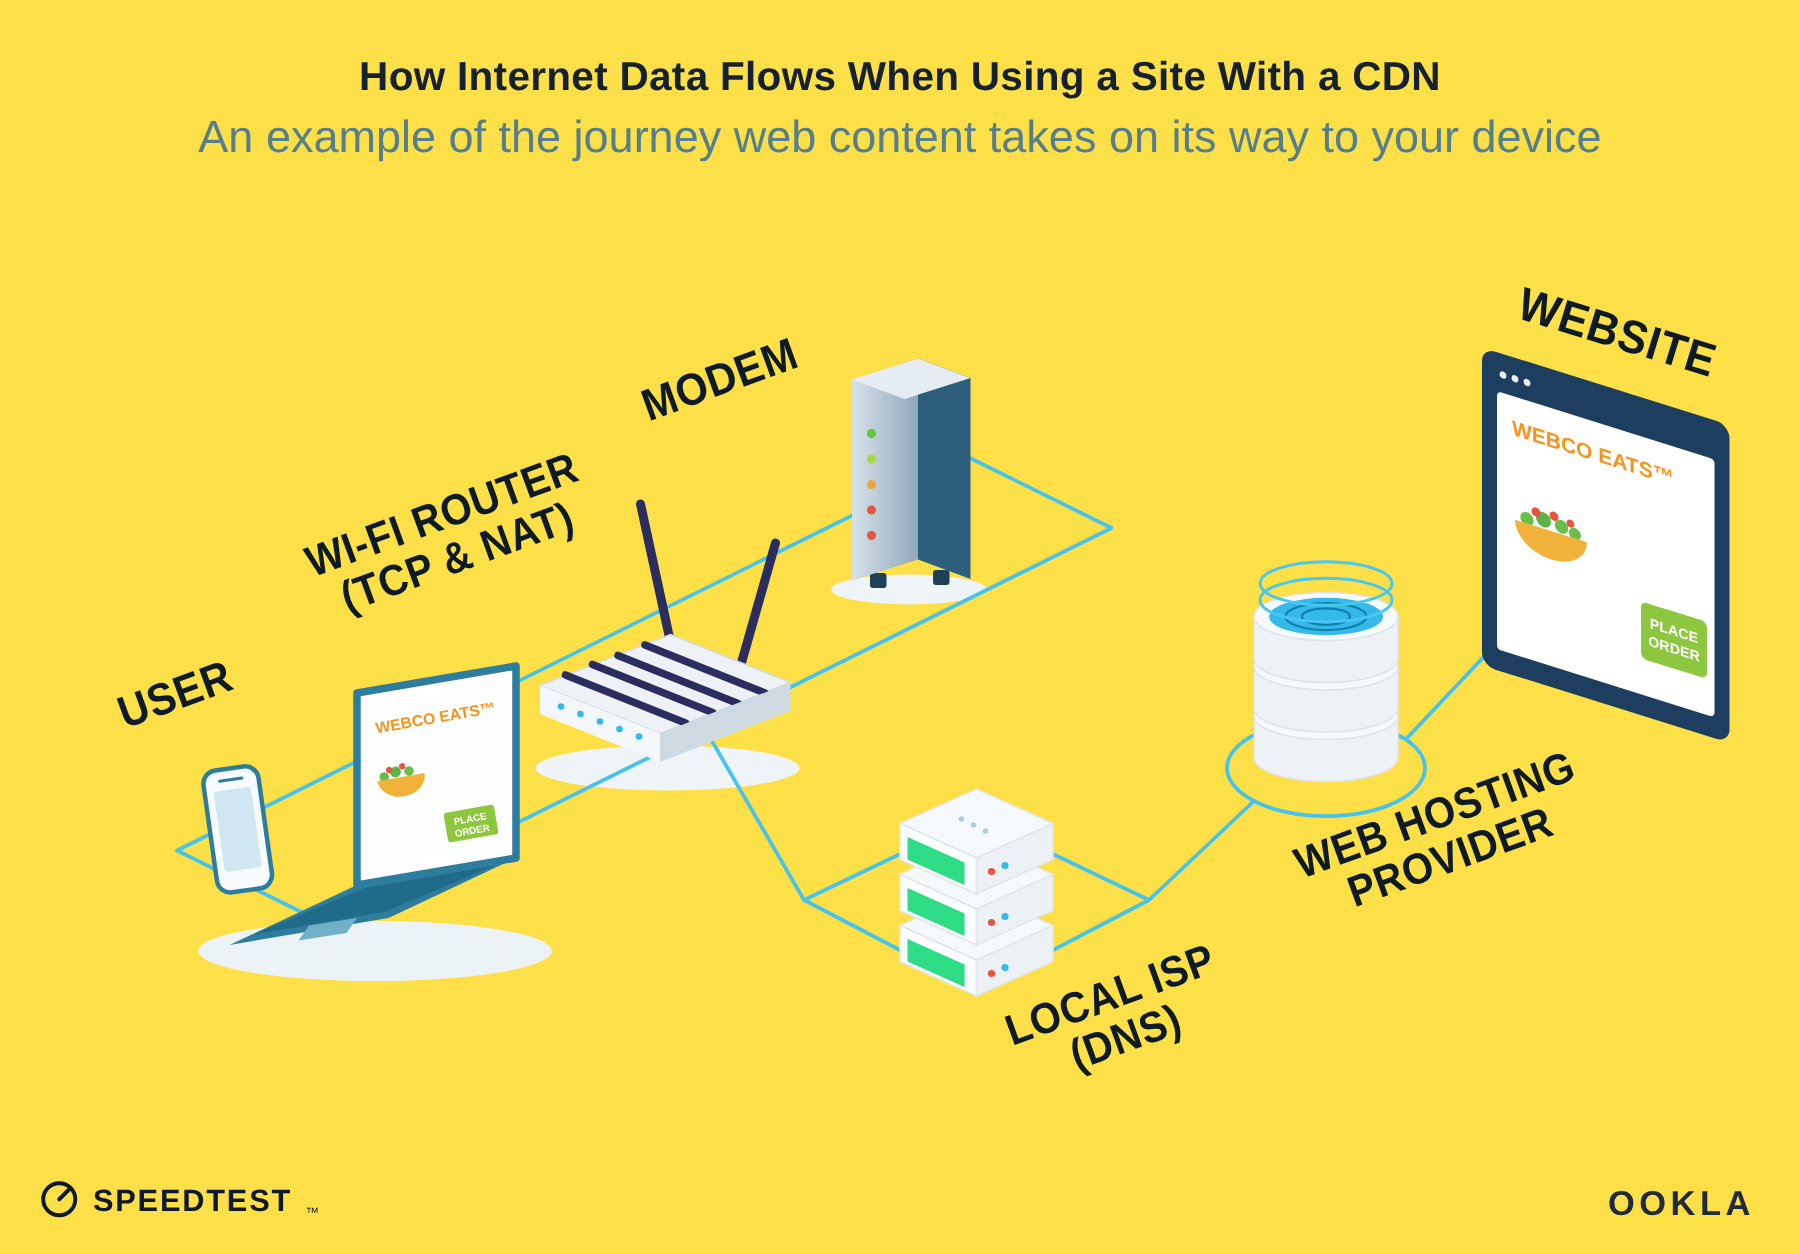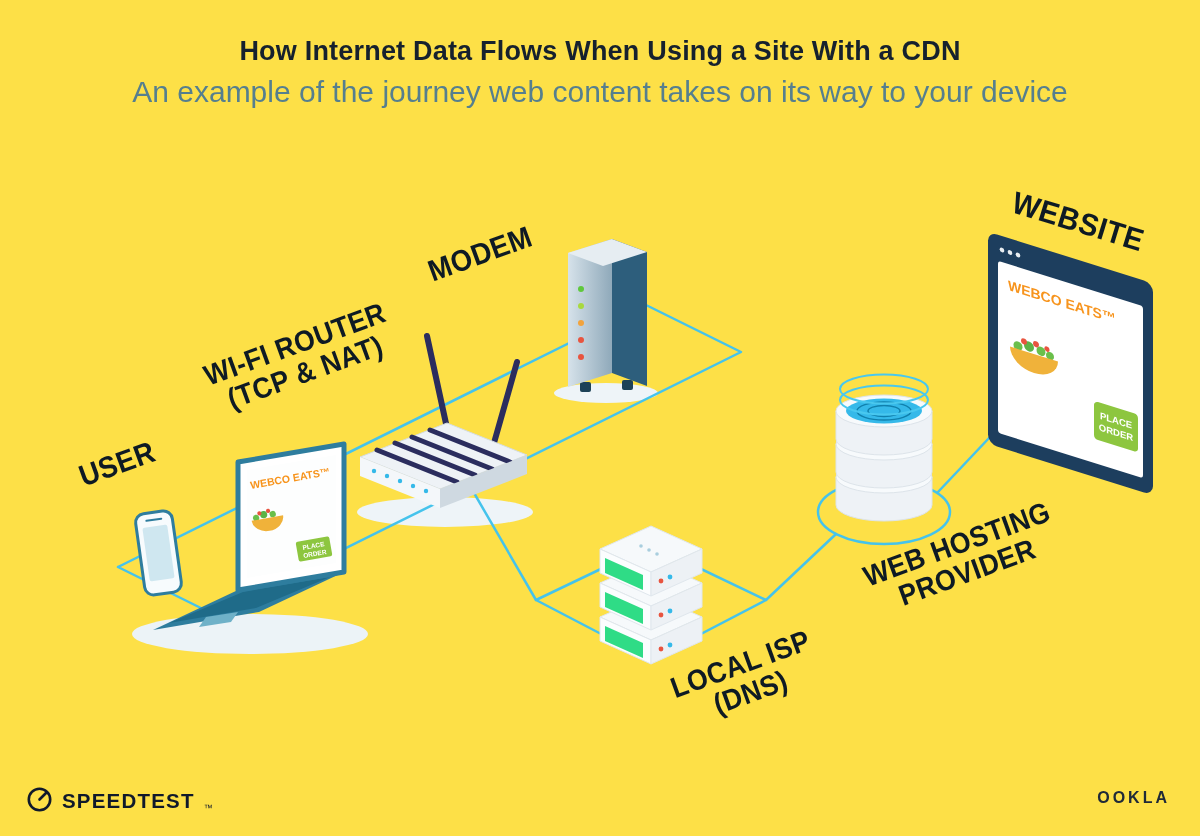--- a/index.html
+++ b/index.html
@@ -15,21 +15,21 @@
   .label {
     position:absolute; font-weight:700; color:#0e1a24; text-align:center;
     line-height:1.04; letter-spacing:.5px; white-space:nowrap;
   }
   .footer-left {
     position:absolute; left:26px; top:786px; display:flex; align-items:flex-end; gap:9px;
   }
   .footer-left .st-text { font-size:20.5px; font-weight:700; letter-spacing:1.2px; color:#10192b; }
   .footer-left sup { font-size:9px; color:#10192b; }
   .footer-right {
-    position:absolute; right:30px; top:789px; font-size:16px; font-weight:700;
+    position:absolute; right:30px; top:789px; font-size:23px; font-weight:700;
     letter-spacing:3px; color:#202a38;
   }
 </style>
 </head>
 <body>
 
 <div class="stage">
 
   <div class="hdr">
     <h1>How Internet Data Flows When Using a Site With a CDN</h1>

